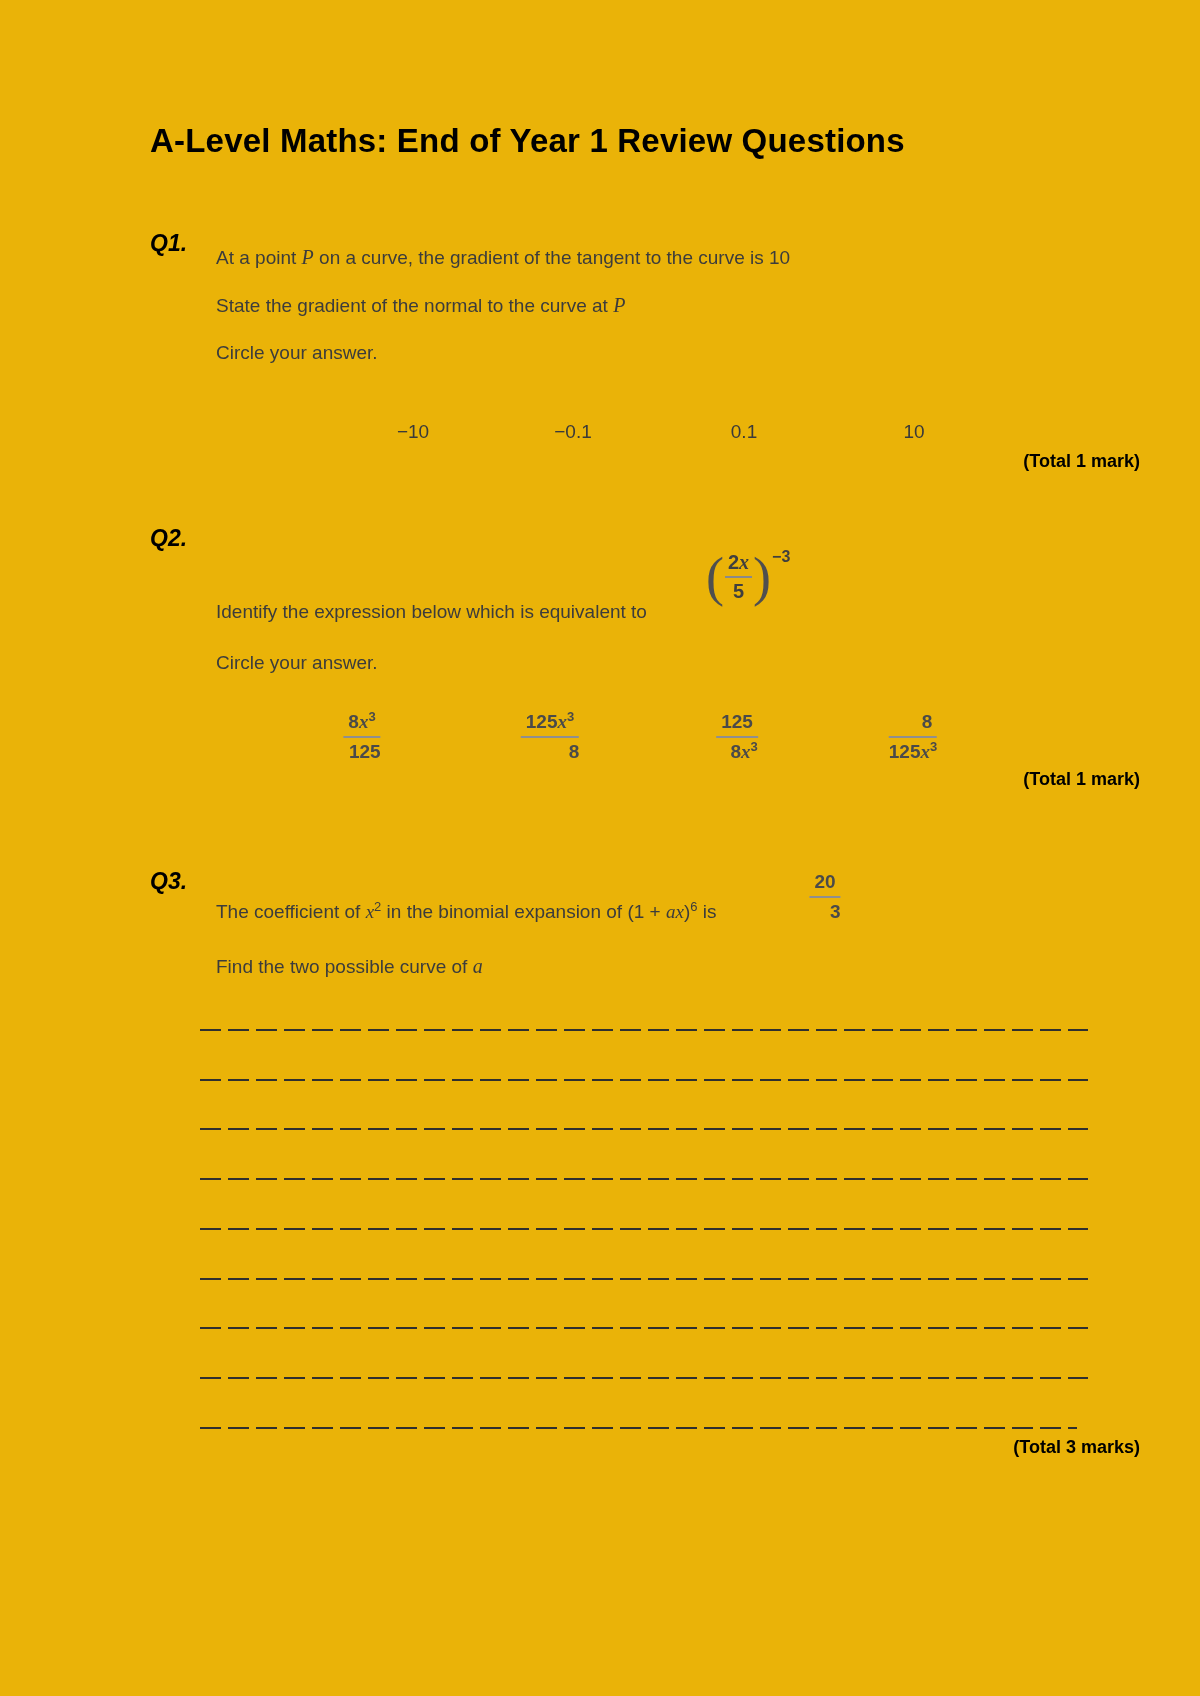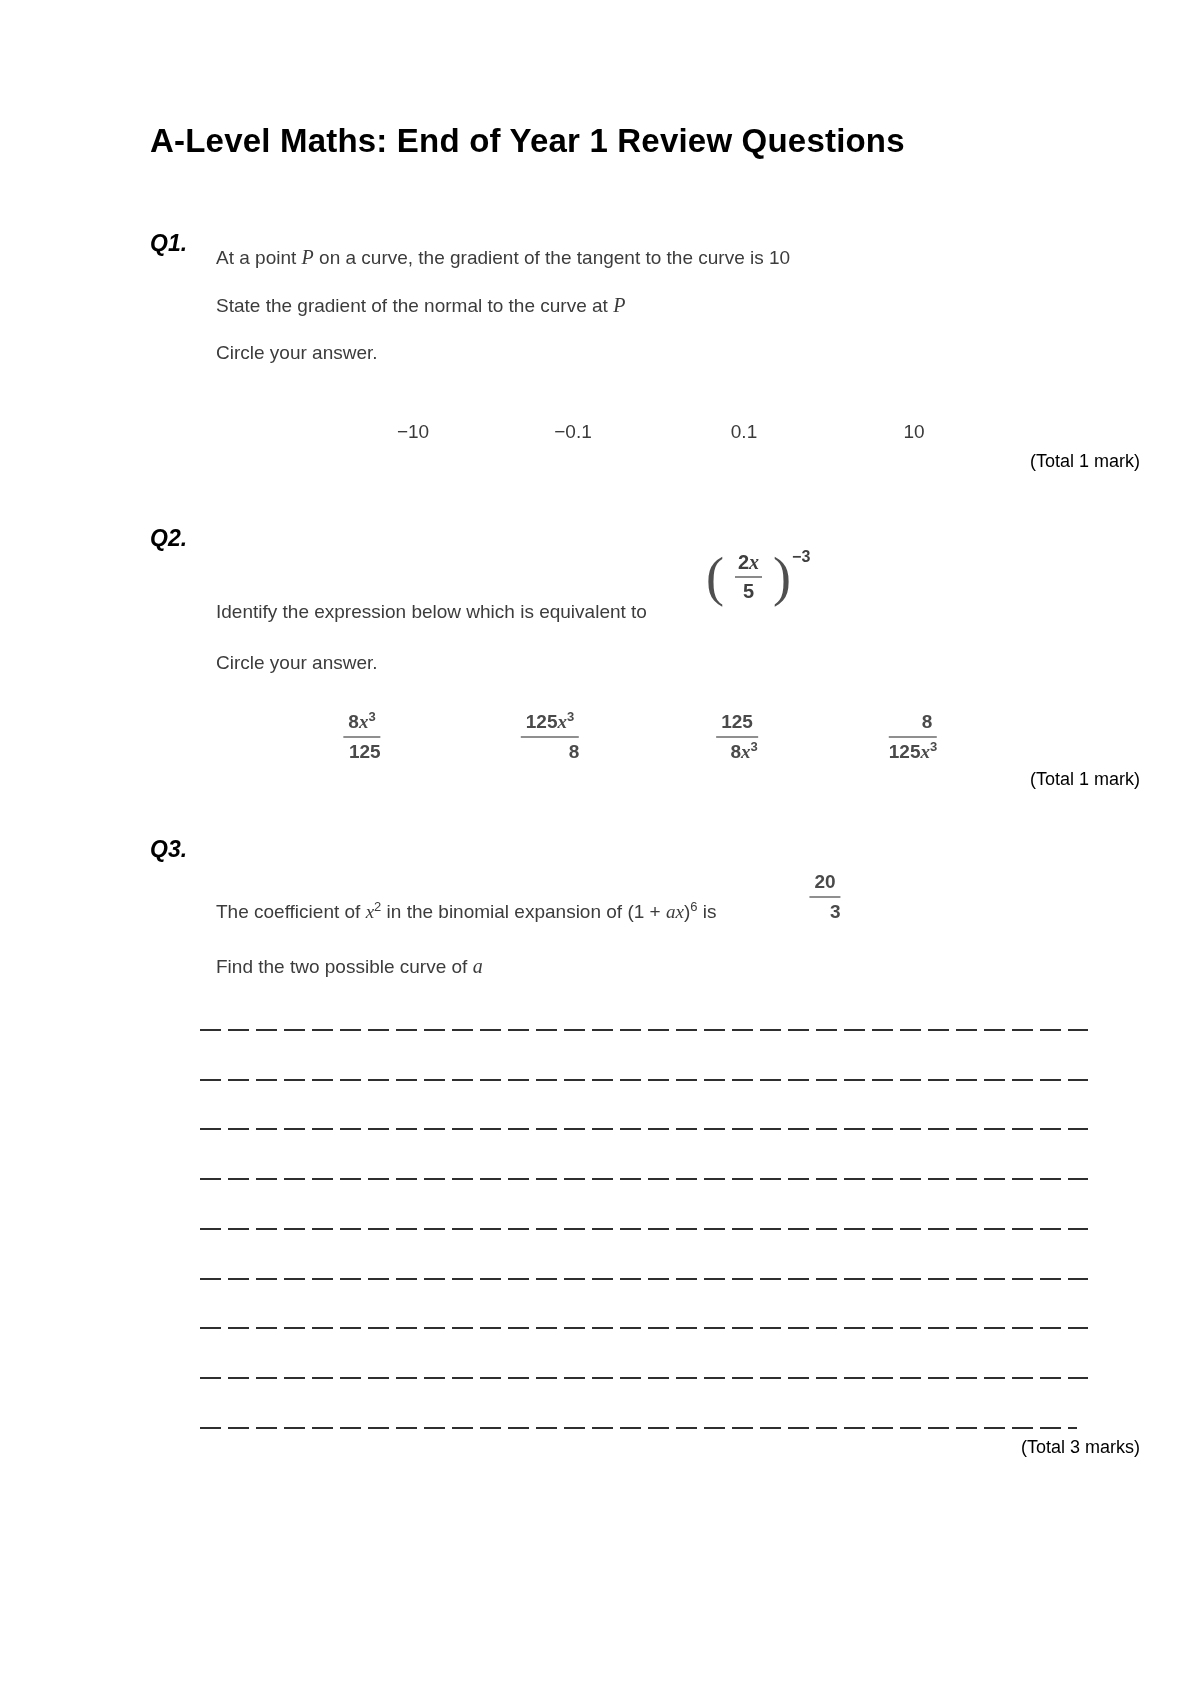--- a/index.html
+++ b/index.html
@@ -1,20 +1,20 @@
 <!DOCTYPE html>
 <html><head>
 <meta charset="utf-8">
 <style>
   html,body{margin:0;padding:0;background:#e8e8e8;}
   .page{
     position:relative;
     width:1200px;height:1696px;
     margin:0 auto;
-    background:#ffffff;
+    background:#eab308;
     font-family:"Liberation Sans",sans-serif;
     color:#3c3c3c;
     overflow:hidden;
   }
   .title{
     position:absolute;left:150px;top:122px;margin:0;
     font-size:33px;font-weight:bold;color:#000;
     letter-spacing:0.2px;
   }
   .qlabel{
@@ -32,21 +32,21 @@
   .mvar{
     font-family:"Liberation Serif",serif;
     font-style:italic;
   }
   .opt{
     position:absolute;transform:translateX(-50%);
     font-size:19px;color:#3a3a3a;
   }
   .total{
     position:absolute;right:60px;
-    font-size:18px;font-weight:normal;color:#000;white-space:nowrap;
+    font-size:18px;font-weight:bold;color:#000;white-space:nowrap;
   }
   
   .frac{
     position:absolute;transform:translateX(-50%);
     text-align:right;font-size:19px;font-weight:bold;color:#4a4a4a;
     white-space:nowrap;
   }
   .fnum{display:block;border-bottom:2px solid #8f8f8f;padding:0 5px 3px;}
   .fden{display:block;padding-top:3px;}
   .frac sup, .body sup{font-size:13px;line-height:0;}
@@ -55,21 +55,21 @@
     position:absolute;left:706px;top:549px;
     display:flex;align-items:center;
     color:#3f3f3f;white-space:nowrap;
   }
   .paren{
     font-family:"Liberation Serif",serif;
     font-size:54px;line-height:1.05;font-weight:400;color:#4f4f4f;
   }
   .innerfrac{
     display:inline-block;text-align:center;
-    font-size:20px;font-weight:bold;color:#3f3f3f;margin:0 11px;
+    font-size:20px;font-weight:bold;color:#3f3f3f;margin:0 1px;
   }
   .innerfrac .fnum{padding:0 3px 2px;border-bottom:2px solid #8a8a8a;}
   .innerfrac .fden{padding-top:2px;}
   .bigexp{
     font-size:16px;font-weight:bold;color:#3f3f3f;
     position:relative;top:-20px;margin-left:1px;
   }
   .ansline{
     position:absolute;left:200px;width:888px;height:2px;
     background:repeating-linear-gradient(90deg,#2f2f2f 0 21px,transparent 21px 28px);
@@ -138,21 +138,21 @@
     </span>
     <span class="frac" style="left:913px;top:711px">
       <span class="fnum"><span>8</span><span class="mvar"></span><sup></sup></span>
       <span class="fden"><span>125</span><span class="mvar">x</span><sup>3</sup></span>
     </span>
 
     <div class="total" style="top:769px">(Total 1 mark)</div>
   </div>
 
   <div>
-    <div class="qlabel" style="top:836px">Q3.</div>
+    <div class="qlabel" style="top:868px">Q3.</div>
 
     <div class="body" style="top:901px">
       <span>The coefficient of </span><span class="mvar">x</span><sup>2</sup><span> in the binomial expansion of (1 + </span><span class="mvar">ax</span><span>)</span><sup>6</sup><span> is</span>
     </div>
 
     <span class="frac" style="left:825px;top:871px">
       <span class="fnum">20</span>
       <span class="fden">3</span>
     </span>
 

